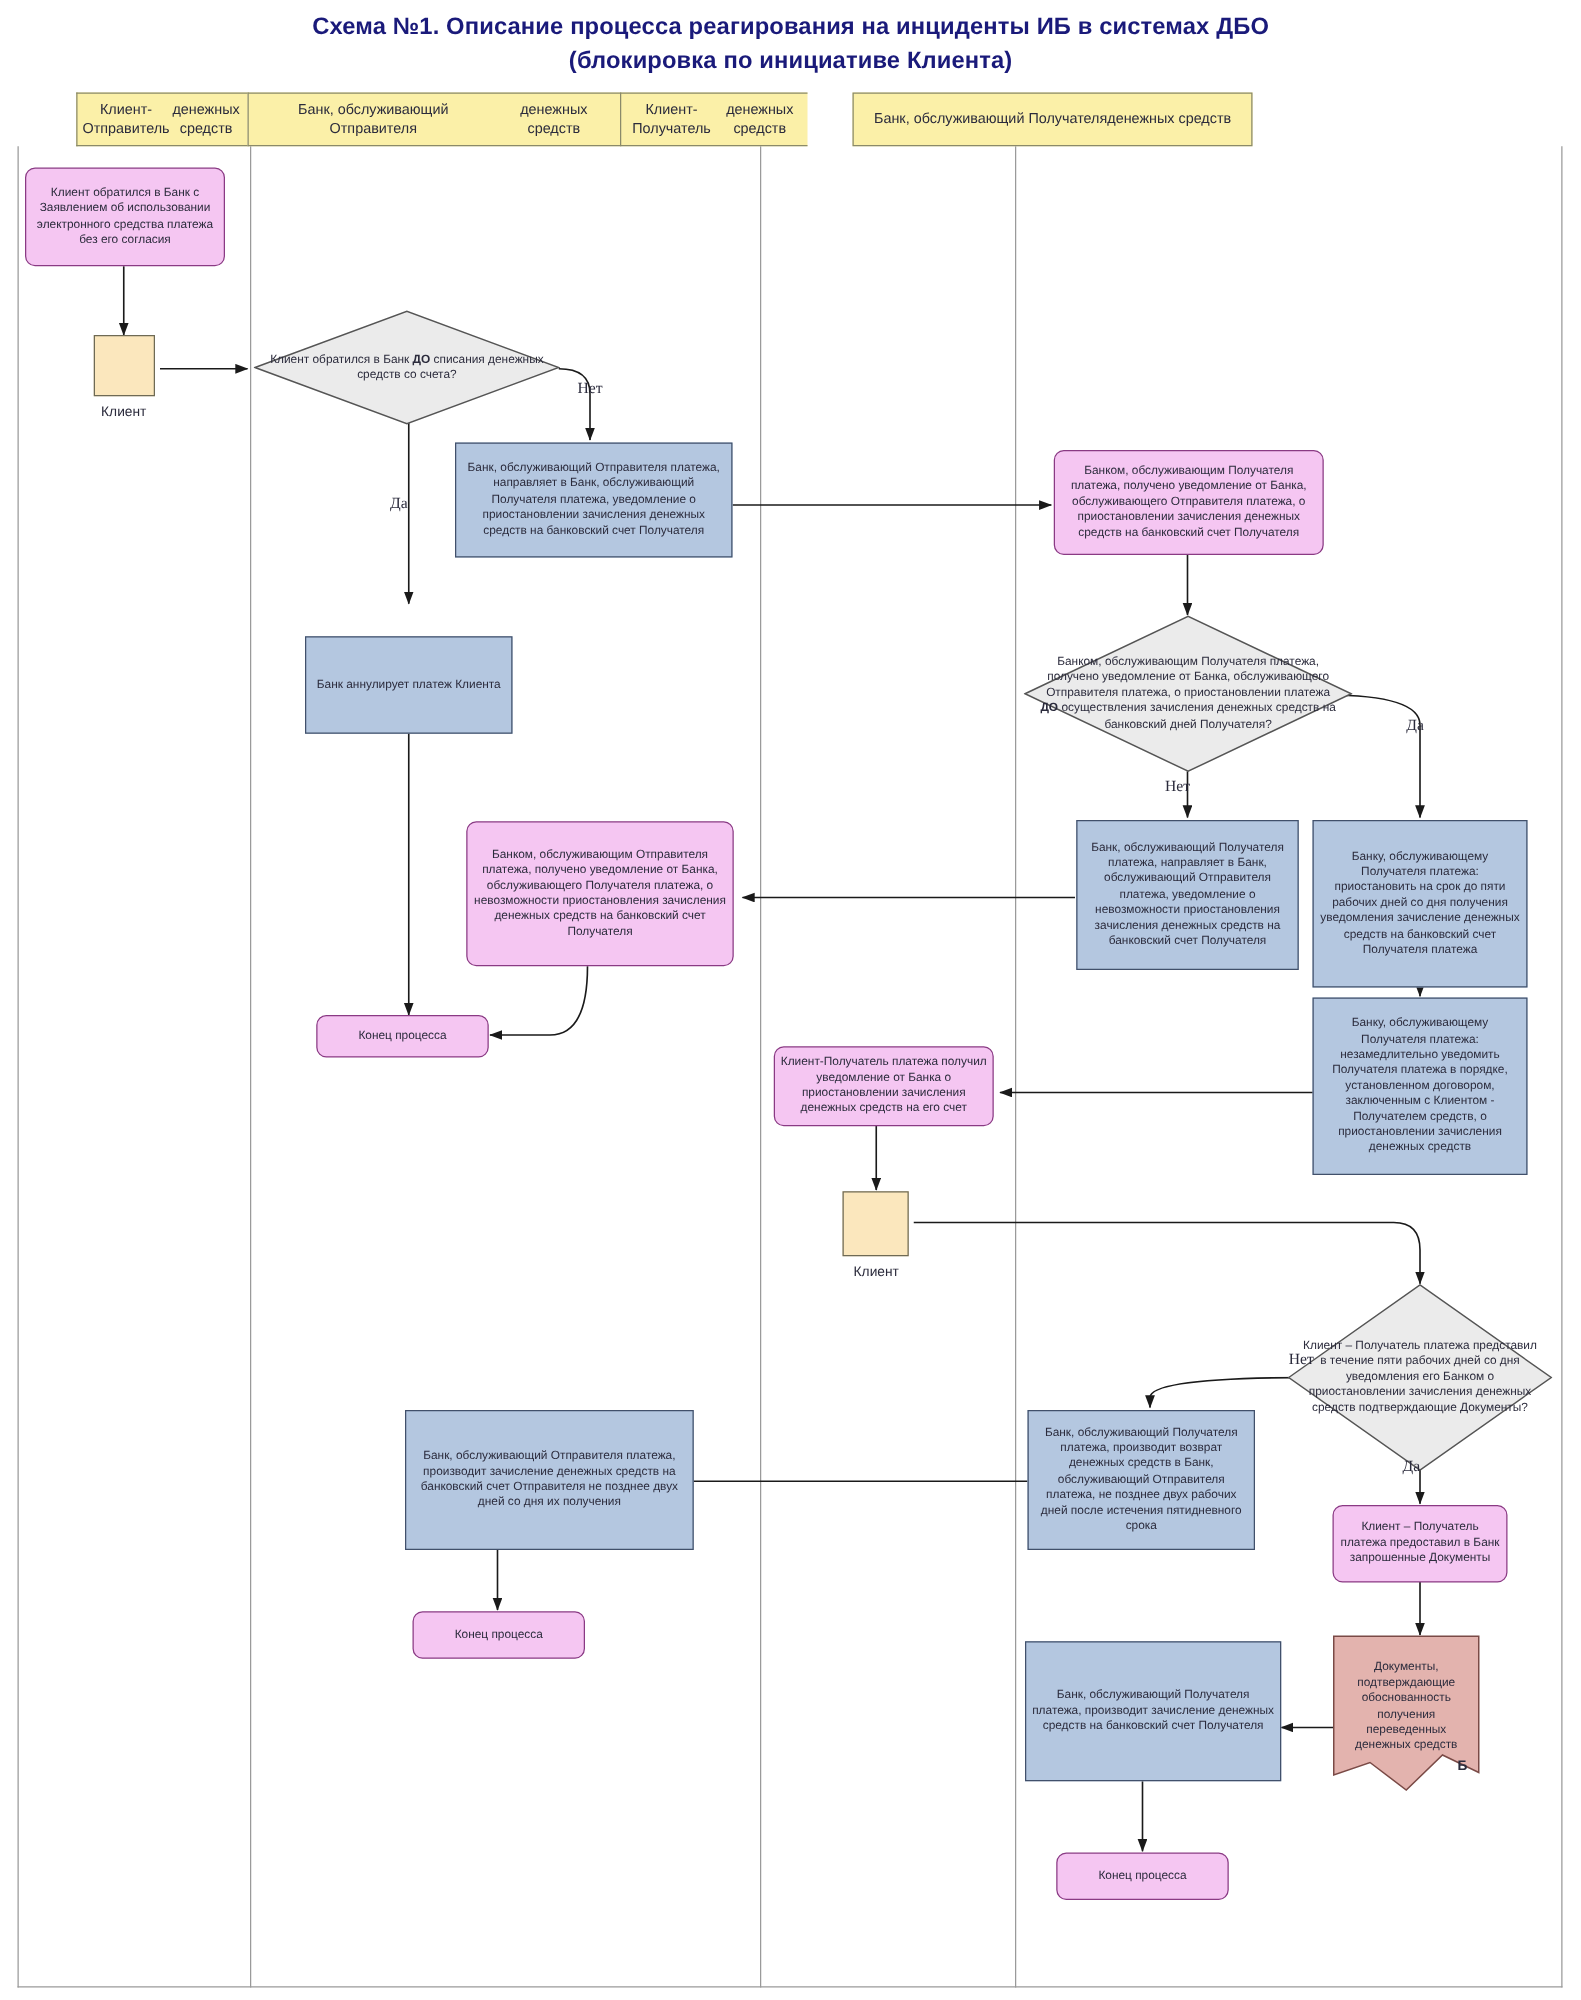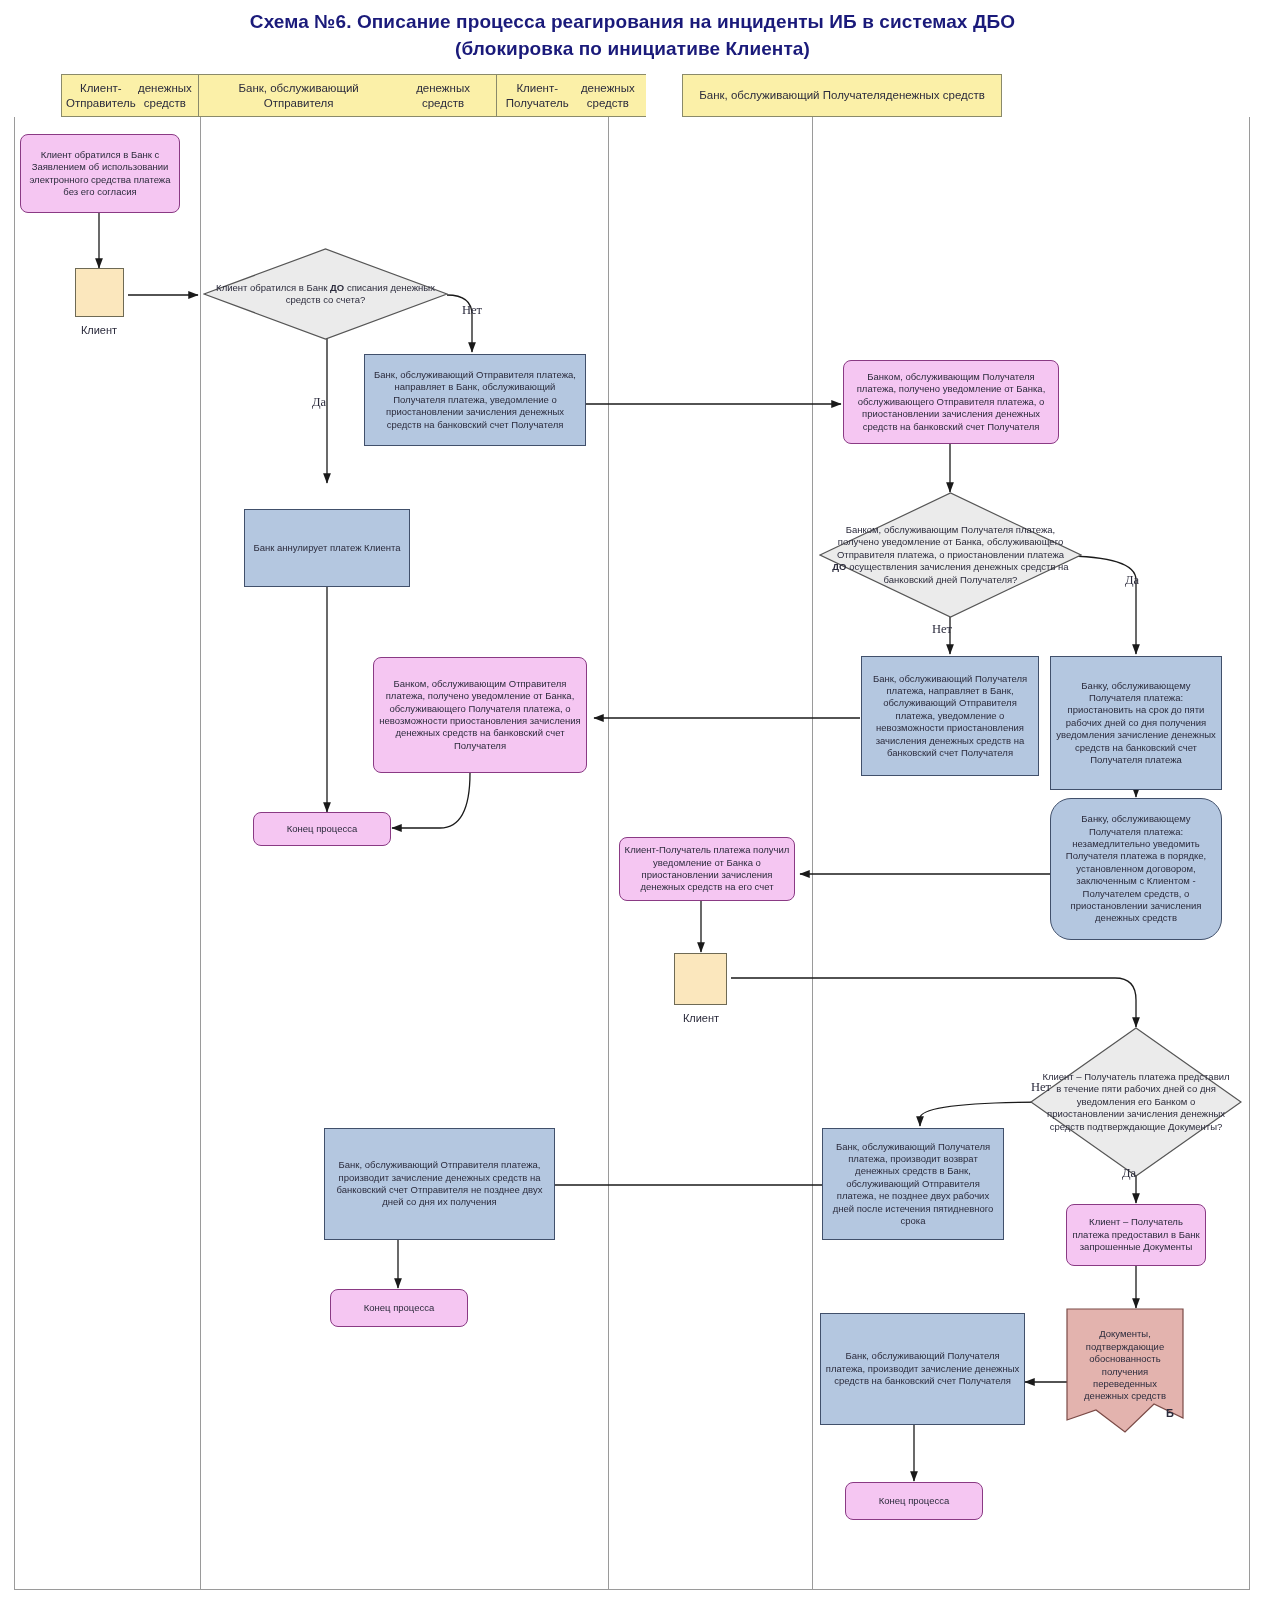--- a/index.html
+++ b/index.html
@@ -104,21 +104,21 @@
     font-size:12.5px;
     font-family:"Liberation Serif", serif;
     color:#2b2b3c;
   }
   .b { font-weight:bold; }
 </style>
 </head>
 <body>
 
 <div id="title">
-  <div>Схема №6. Описание процесса реагирования на инциденты ИБ в системах ДБО</div>
+  <div>Схема №1. Описание процесса реагирования на инциденты ИБ в системах ДБО</div>
   <div>(блокировка по инициативе Клиента)</div>
 </div>
 
 <div id="lane-head">
   <div class="lane-h w1">
       <div>Клиент-Отправитель</div>
       <div>денежных средств</div>
     </div>
   <div class="lane-h w2">
       <div>Банк, обслуживающий Отправителя</div>
@@ -238,21 +238,21 @@
     <span>Банком, обслуживающим Получателя платежа, получено уведомление от Банка, обслуживающего Отправителя платежа, о приостановлении платежа </span><span class="b">ДО</span><span> осуществления зачисления денежных средств на банковский дней Получателя?</span>
   </div>
 </div>
 <div class="elabel" style="left:932px; top:622px;">Нет</div>
 <div class="elabel" style="left:1125px; top:573px;">Да</div>
 
 <div class="node proc" style="left:861px; top:656px; width:178px; height:120px;">Банк, обслуживающий Получателя платежа, направляет в Банк, обслуживающий Отправителя платежа, уведомление о невозможности приостановления зачисления денежных средств на банковский счет Получателя</div>
 
 <div class="node proc" style="left:1050px; top:656px; width:172px; height:134px;">Банку, обслуживающему Получателя платежа: приостановить на срок до пяти рабочих дней со дня получения уведомления зачисление денежных средств на банковский счет Получателя платежа</div>
 
-<div class="node proc" style="left:1050px; top:798px; width:172px; height:142px;border-radius:21px;">Банку, обслуживающему Получателя платежа: незамедлительно уведомить Получателя платежа в порядке, установленном договором, заключенным с Клиентом - Получателем средств, о приостановлении зачисления денежных средств</div>
+<div class="node proc" style="left:1050px; top:798px; width:172px; height:142px;">Банку, обслуживающему Получателя платежа: незамедлительно уведомить Получателя платежа в порядке, установленном договором, заключенным с Клиентом - Получателем средств, о приостановлении зачисления денежных средств</div>
 
 <div class="node dec" style="left:1030px; top:1027px; width:212px; height:150px;">
   <svg class="dshape" viewBox="0 0 212 150" preserveAspectRatio="none">
     <polygon points="1,75 106,1 211,75 106,149" fill="#ebebeb" stroke="#555555" stroke-width="1.2"></polygon>
   </svg>
   <div class="dtext">Клиент – Получатель платежа представил в течение пяти рабочих дней со дня уведомления его Банком о приостановлении зачисления денежных средств подтверждающие Документы?</div>
 </div>
 <div class="elabel" style="left:1031px; top:1080px;">Нет</div>
 <div class="elabel" style="left:1122px; top:1166px;">Да</div>
 

